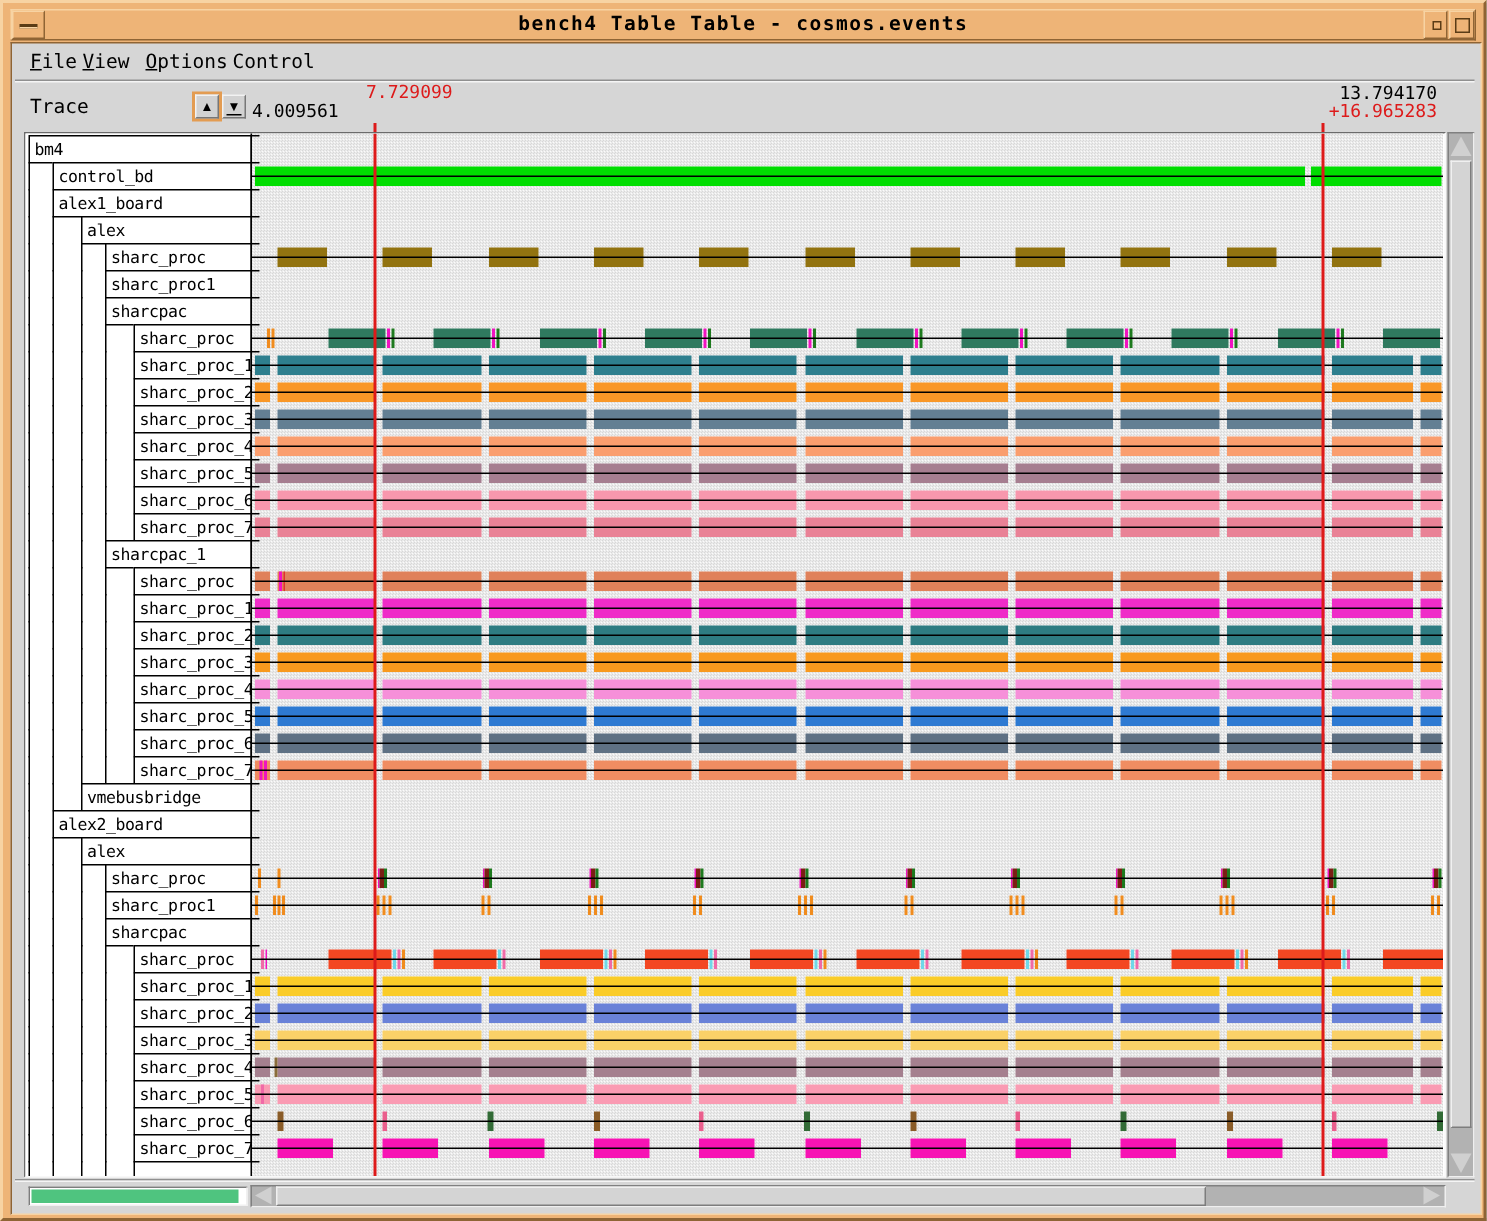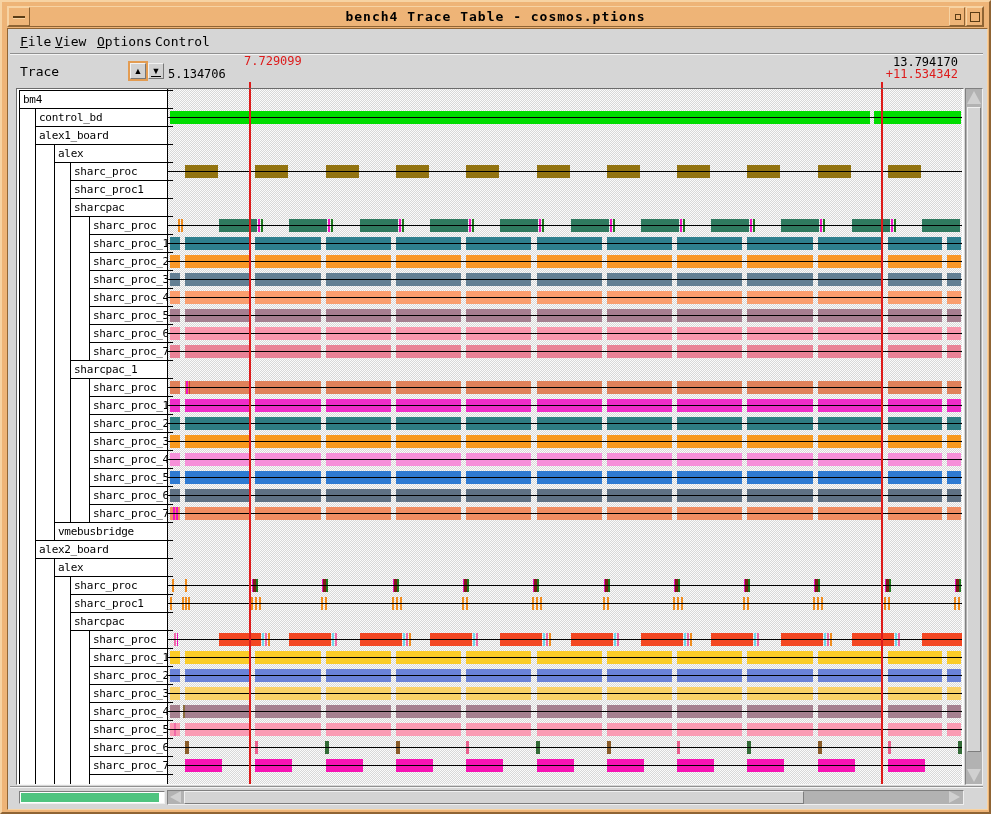--- a/index.html
+++ b/index.html
@@ -64,21 +64,21 @@
   .progress .fill{position:absolute;left:1px;top:1px;bottom:1px;background:#4fc47f;}
 </style>
 </head>
 <body>
 
 <div class="window">
   <div class="titlebar">
     <div class="tb-btn menu-btn">
       <div class="dash"></div>
     </div>
-    <div class="title">bench4 Trace Table - cosmos.ptions</div>
+    <div class="title">bench4 Table Table - cosmos.events</div>
     <div class="tb-btn min-btn">
       <div class="sq-small"></div>
     </div>
     <div class="tb-btn max-btn">
       <div class="sq-big"></div>
     </div>
   </div>
 
   <div class="client">
     <div id="menubar">
@@ -86,24 +86,24 @@
         <div class="menu-item" style="left: 47px;"><span class="u">V</span>iew</div>
         <div class="menu-item" style="left: 89px;"><span class="u">O</span>ptions</div>
         <div class="menu-item" style="left: 147px;">Control</div>
       </div>
     <div class="groove" style="left:2px;top:24px;width:973px;"></div>
 
     <div class="hdr-text" style="left:12px;top:35px;">Trace</div>
     <button class="spin hl" style="left:122px;top:34px;">▲</button>
     <button class="spin" style="left:140px;top:34px;"><span class="dn">▼</span></button>
 
-    <div class="num" style="left:160px;top:38px;">5.134706</div>
+    <div class="num" style="left:160px;top:38px;">4.009561</div>
     <div class="num red" style="left:236px;top:25px;">7.729099</div>
     <div class="num" style="right:29px;top:26px;">13.794170</div>
-    <div class="num red" style="right:29px;top:38px;">+11.534342</div>
+    <div class="num red" style="right:29px;top:38px;">+16.965283</div>
 
     <div class="cursor-stub" style="left:241px;top:53px;"></div>
     <div class="cursor-stub" style="left:873px;top:53px;"></div>
 
     <div class="panel">
       <div class="tree" id="tree">
           <div class="tree-box" style="left: 2px; top: 1px; width: 149px; height: 19px;">
             <span>bm4</span>
           </div>
           <div class="vline" style="left: 2px; top: 19px; height: 19px;"></div>

